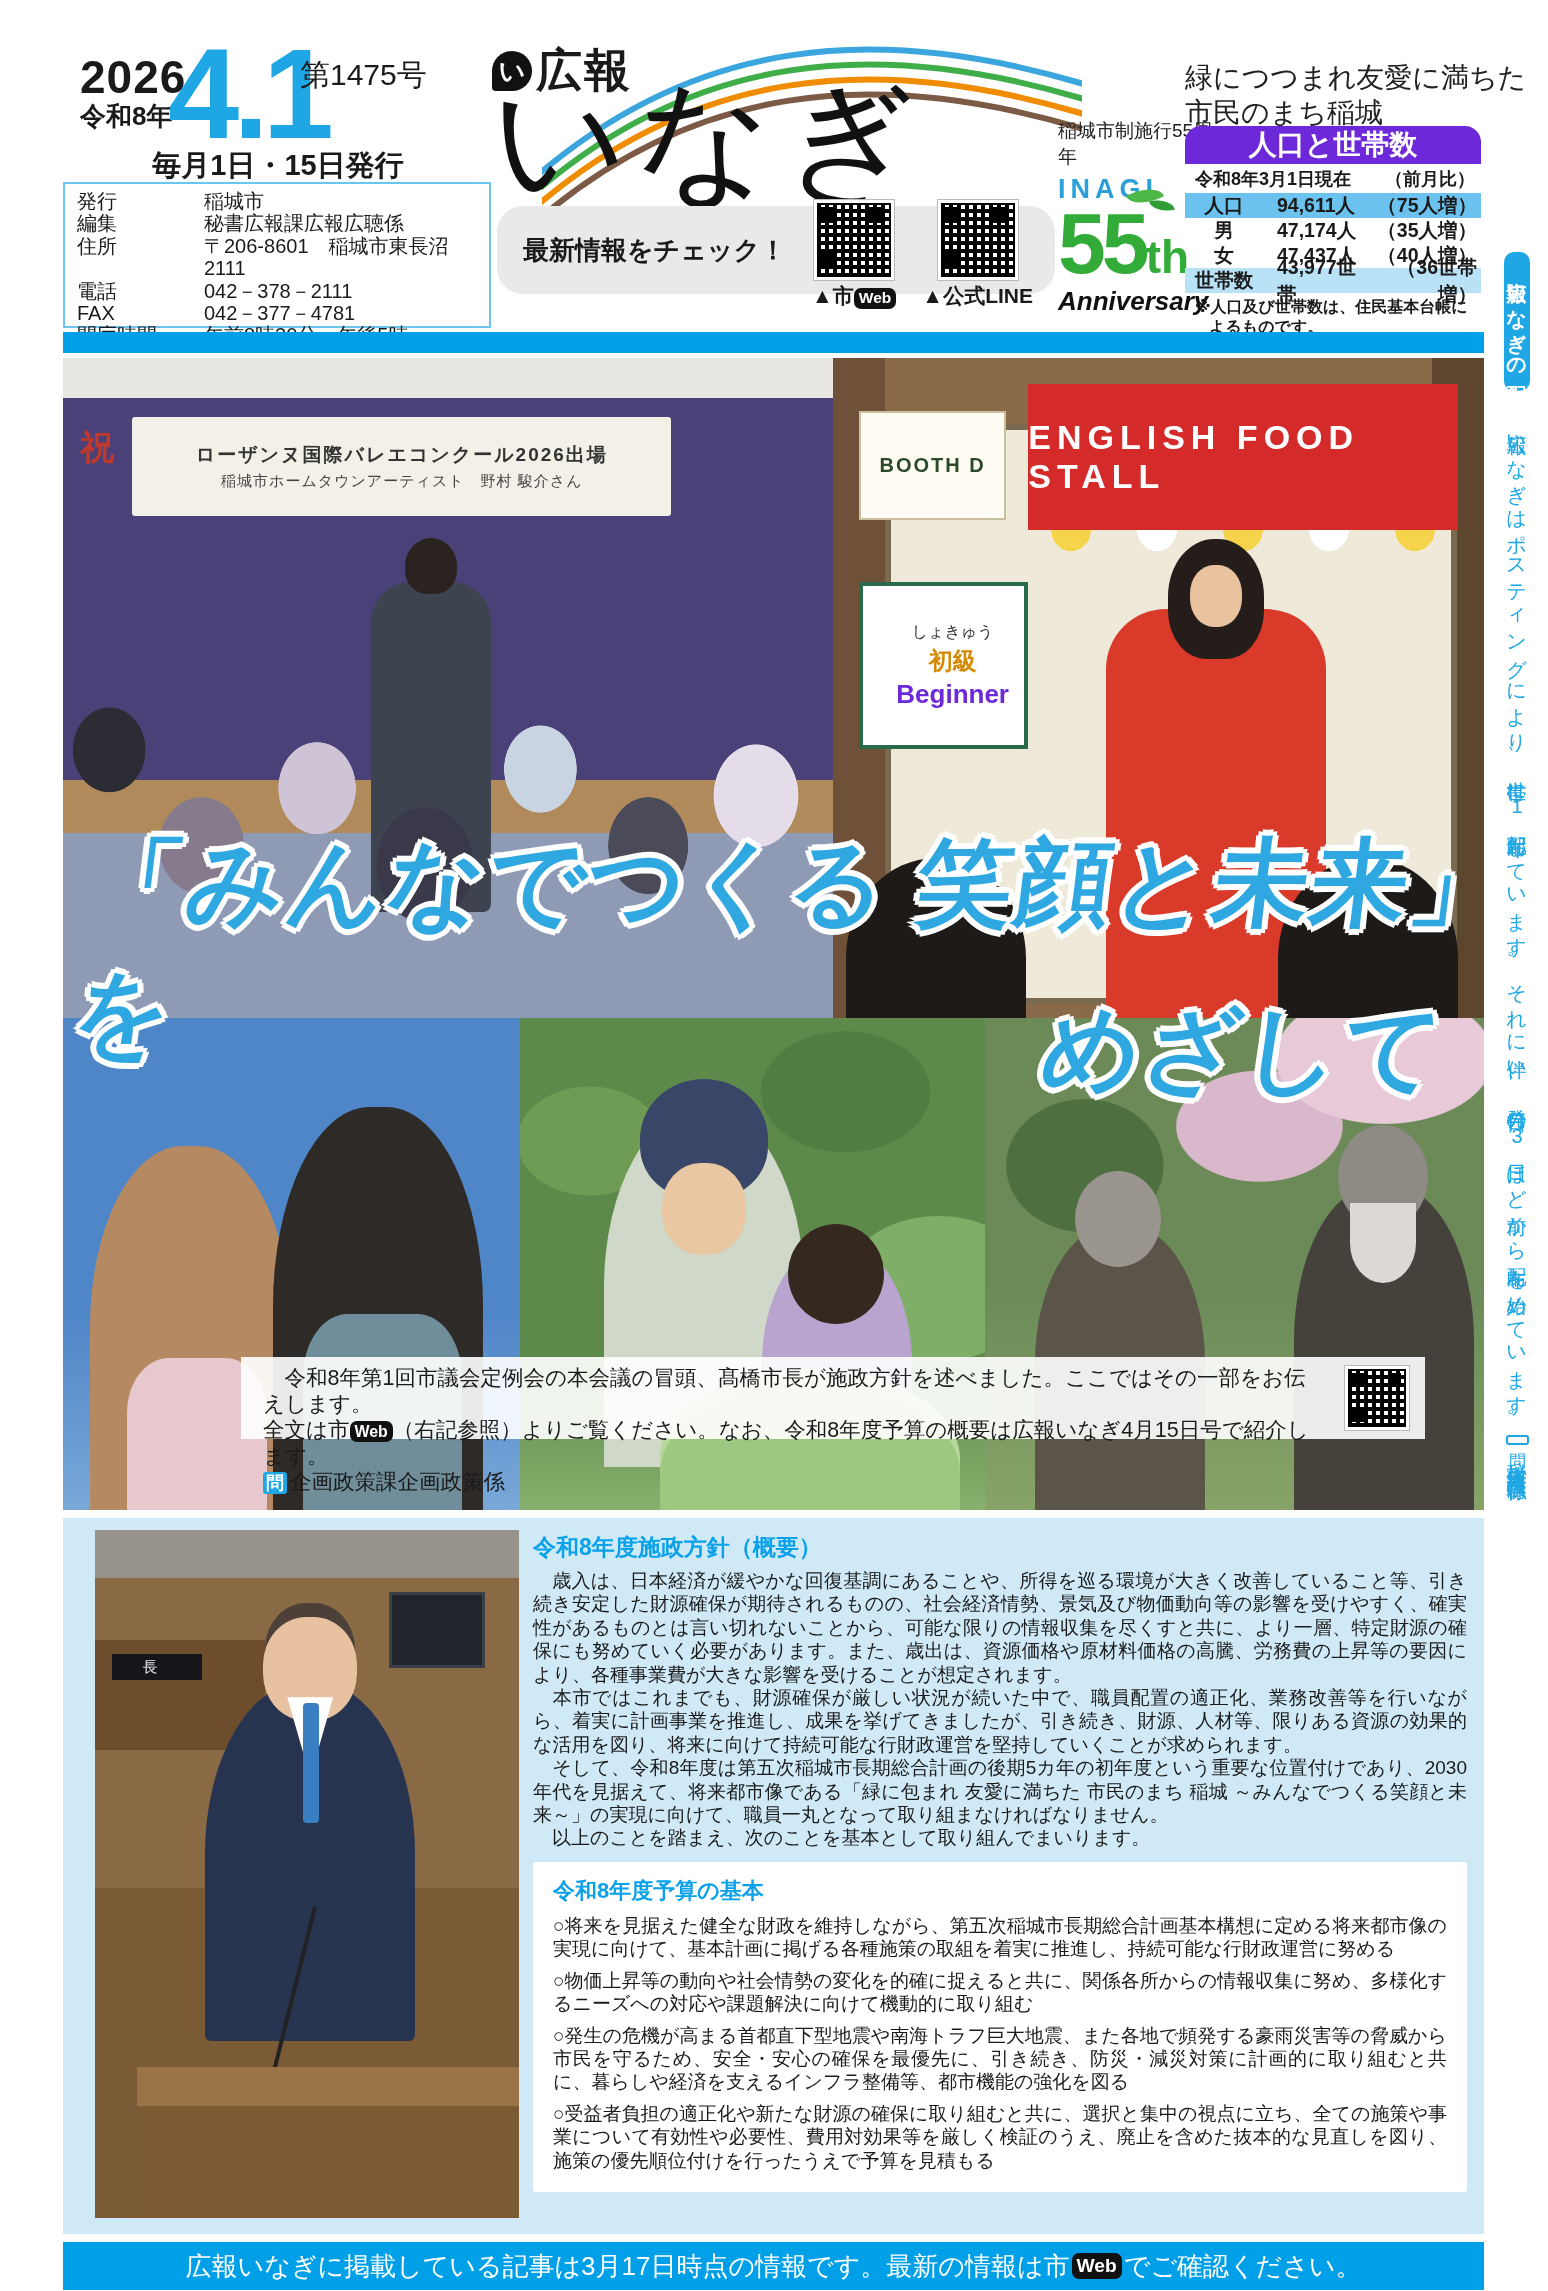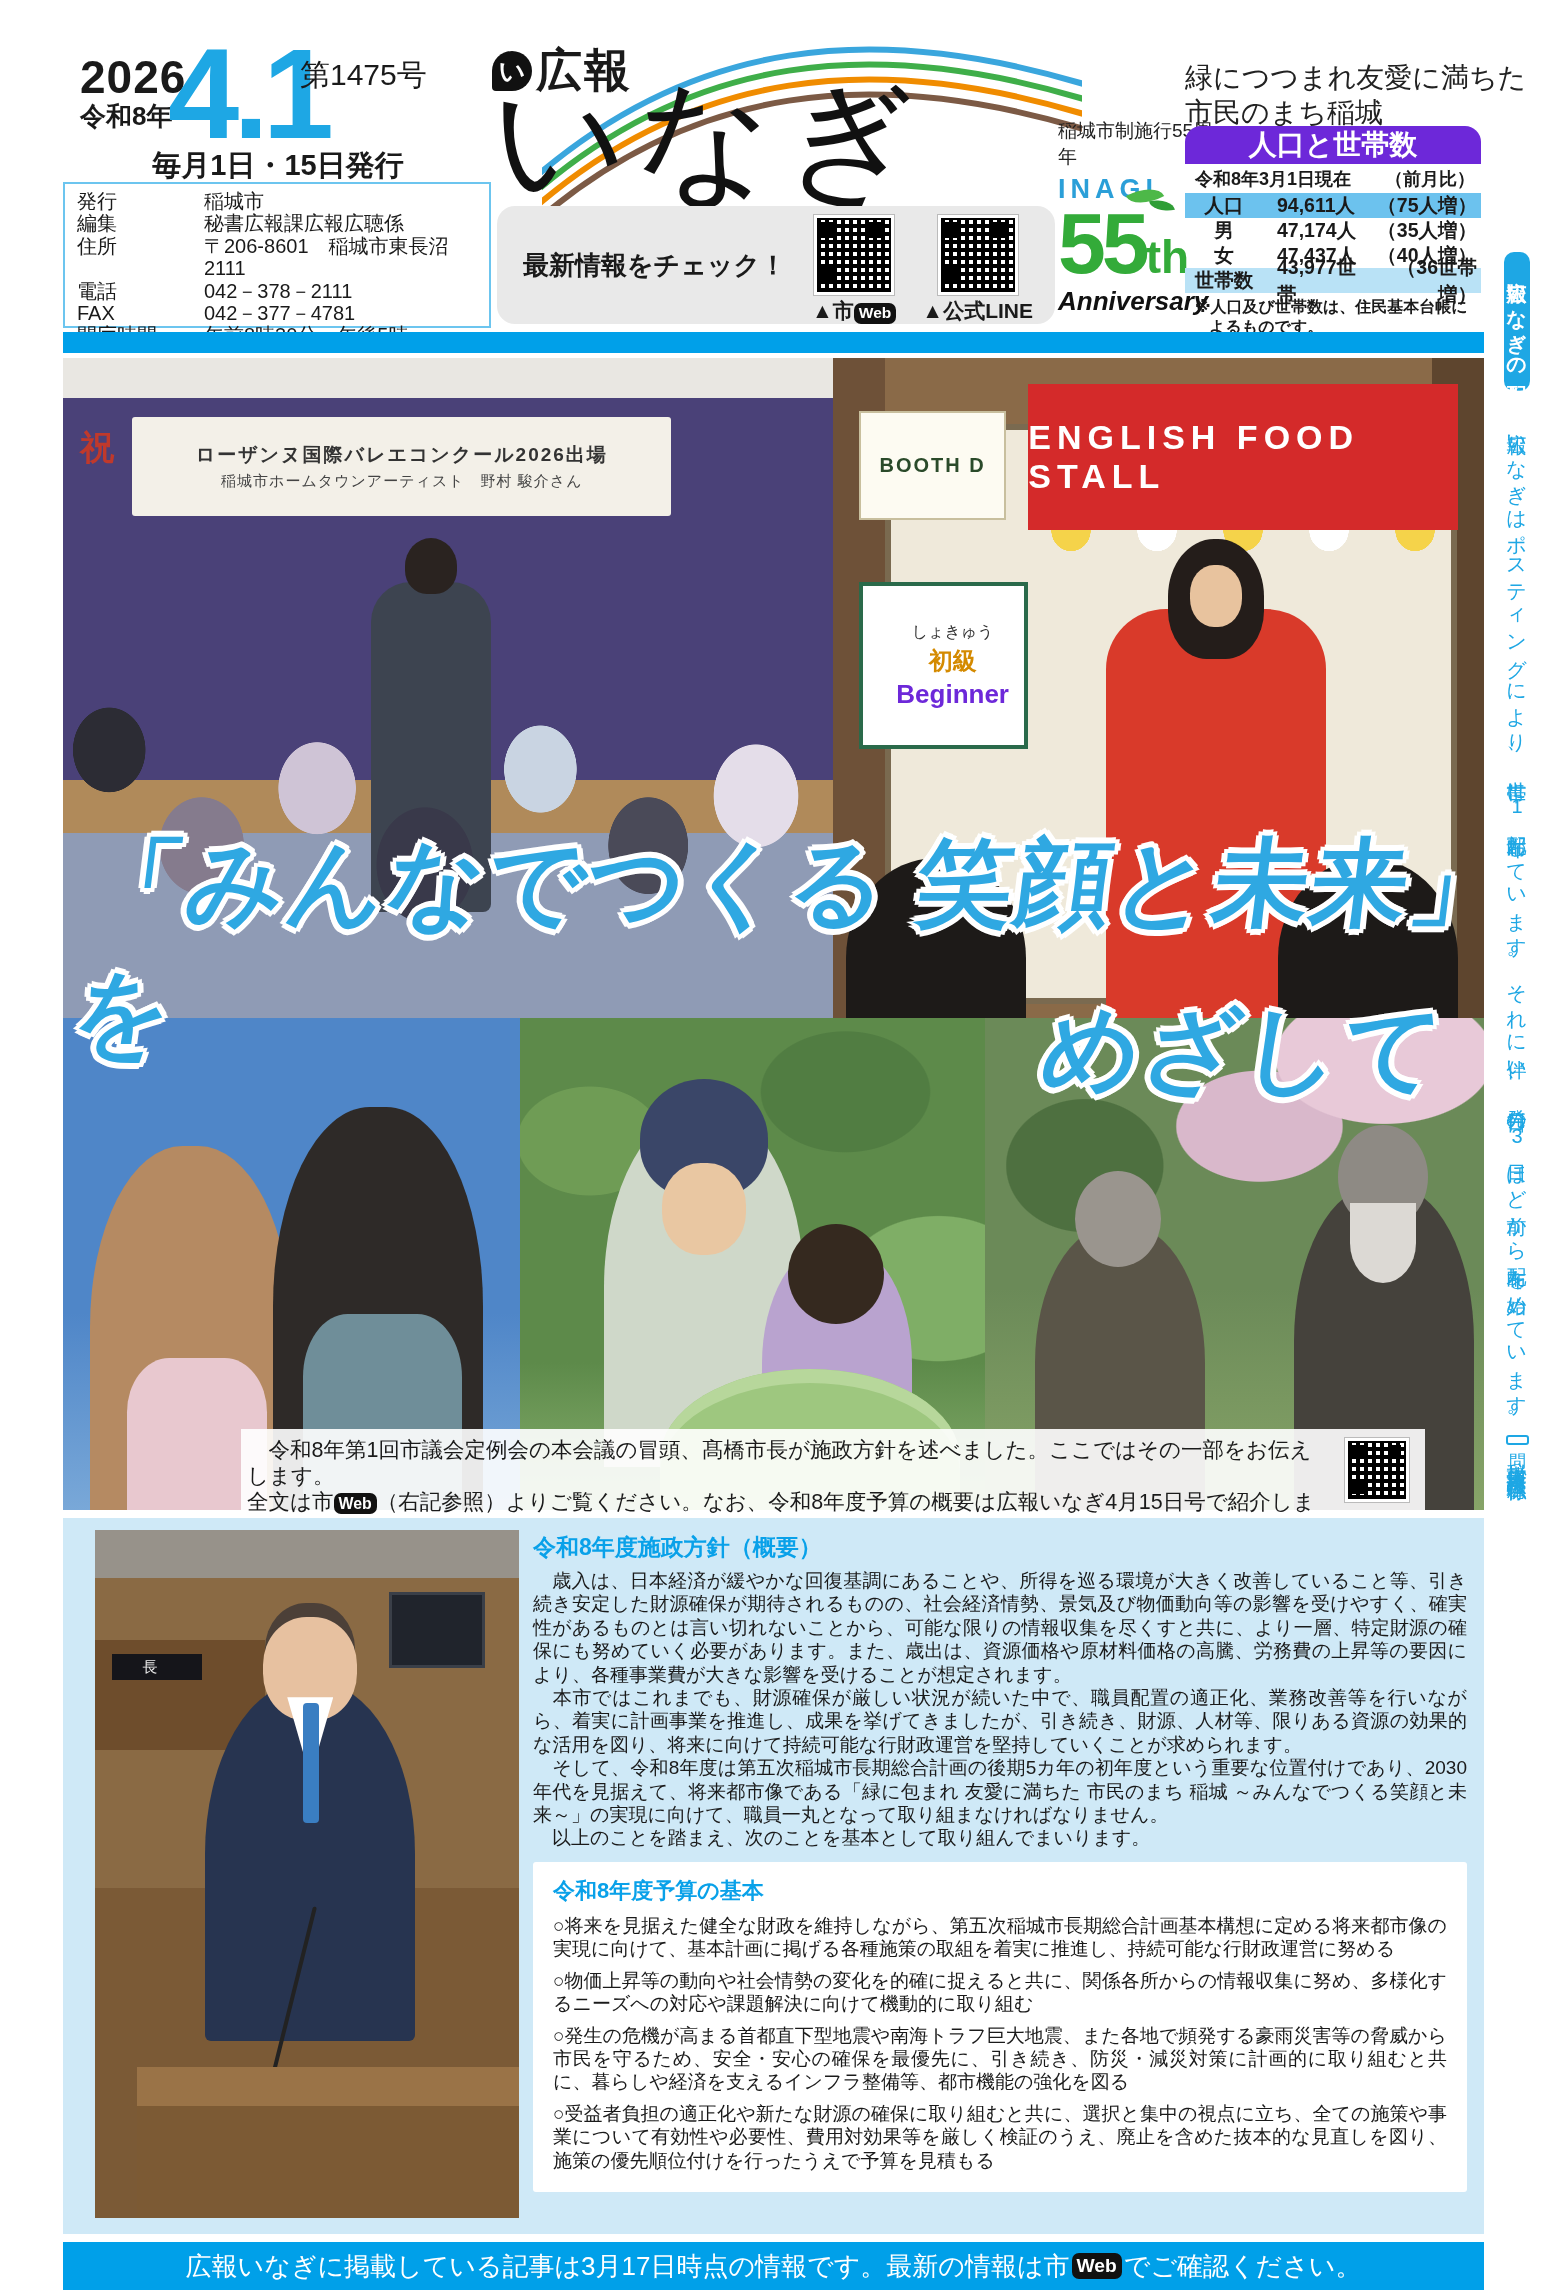--- a/index.html
+++ b/index.html
@@ -16,21 +16,21 @@
   .pub-info .row{display:flex;gap:43px;}
   .pub-info .lbl{min-width:84px;}
   
   .logo-block{position:absolute;left:492px;top:34px;width:566px;height:170px;}
   .logo-arcs{position:absolute;left:50px;top:-4px;}
   .logo-top{position:absolute;left:0;top:6px;display:flex;align-items:center;gap:4px;}
   .logo-mark{width:40px;height:40px;background:#111;border-radius:50% 50% 50% 10%;color:#fff;font-size:26px;font-weight:bold;display:flex;align-items:center;justify-content:center;}
   .logo-koho{font-size:46px;font-weight:900;letter-spacing:2px;}
   .logo-main{position:absolute;left:0px;top:40px;font-size:132px;font-weight:400;letter-spacing:10px;line-height:1;color:#111;}
   
-  .check-box{position:absolute;left:497px;top:206px;width:558px;height:118px;background:#e9e9e9;border-radius:18px;display:flex;align-items:center;box-sizing:border-box;padding:0 18px 0 26px;gap:26px;}
+  .check-box{position:absolute;left:497px;top:206px;width:558px;height:88px;background:#e9e9e9;border-radius:26px;display:flex;align-items:center;box-sizing:border-box;padding:0 18px 0 26px;gap:26px;}
   .check-label{font-size:26px;font-weight:bold;}
   .qr-group{display:flex;flex-direction:column;align-items:center;margin-top:10px;}
   .qr{width:74px;height:74px;background:
       repeating-linear-gradient(0deg,#000 0 4px,rgba(255,255,255,0) 4px 8px),
       repeating-linear-gradient(90deg,#000 0 4px,#fff 4px 8px);
       position:relative;border:3px solid #fff;outline:1px solid #bbb;}
   .qr::before{content:"";position:absolute;left:4px;top:4px;width:16px;height:16px;background:#000;
       box-shadow:46px 0 0 #000,0 46px 0 #000;}
   .qr-label{font-size:21px;font-weight:bold;margin-top:2px;}
   .web-badge{display:inline-block;background:#111;color:#fff;border-radius:7px;padding:0 5px;font-size:0.74em;font-weight:bold;line-height:1.35;}
@@ -123,21 +123,21 @@
   .p-elders .e1::before{content:"";position:absolute;left:40px;top:-54px;width:86px;height:96px;background:#9a958e;border-radius:50%;}
   .p-elders .e2{position:absolute;left:62%;top:34%;width:180px;height:340px;background:#45423c;border-radius:46% 46% 0 0;}
   .p-elders .e2::before{content:"";position:absolute;left:44px;top:-60px;width:90px;height:104px;background:#8e8a84;border-radius:50%;}
   .p-elders .e2::after{content:"";position:absolute;left:56px;top:18px;width:66px;height:80px;background:#dcd9d4;border-radius:0 0 50% 50%;}
   
   .headline{position:absolute;left:0;width:100%;color:#2fa8e2;font-weight:900;font-size:96px;letter-spacing:2px;transform:skewX(-7deg);
      text-shadow:-4px -4px 0 #fff,4px -4px 0 #fff,-4px 4px 0 #fff,4px 4px 0 #fff,-6px 0 0 #fff,6px 0 0 #fff,0 -6px 0 #fff,0 6px 0 #fff;}
   .hl1{top:462px;left:18px;}
   .hl2{top:628px;text-align:right;padding-right:40px;box-sizing:border-box;}
   
-  .caption{position:absolute;left:178px;top:1071px;width:1184px;height:82px;background:rgba(255,255,255,0.9);box-sizing:border-box;padding:8px 100px 8px 6px;font-size:21.5px;line-height:26px;}
+  .caption{position:absolute;left:178px;top:999px;width:1184px;height:82px;background:rgba(255,255,255,0.9);box-sizing:border-box;padding:8px 100px 8px 22px;font-size:21.5px;line-height:26px;}
   .caption .ask{display:inline-block;background:#1ea7e4;color:#fff;font-weight:bold;font-size:18px;line-height:22px;padding:0 3px;border-radius:3px;margin-right:3px;}
   .caption .qr{position:absolute;right:16px;top:9px;width:58px;height:58px;}
   .caption .qr::before{box-shadow:36px 0 0 #000,0 36px 0 #000;width:13px;height:13px;}
 
   
   .policy{position:absolute;left:63px;top:1518px;width:1421px;height:716px;background:#cfe9f7;}
   .mayor{position:absolute;left:32px;top:12px;width:424px;height:688px;background:linear-gradient(180deg,#97928a 0 7%,#8a6a44 7% 52%,#7b5a36 52% 100%);}
   .mayor .monitor{position:absolute;right:8%;top:9%;width:90px;height:70px;background:#20242c;border:3px solid #3a3f48;}
   .mayor .deskL{position:absolute;left:0;top:16%;width:40%;height:16%;background:#6e4d2c;}
   .mayor .plateL{position:absolute;left:4%;top:18%;width:90px;height:26px;background:#15151a;color:#eee;font-size:15px;text-align:center;line-height:26px;letter-spacing:14px;}

